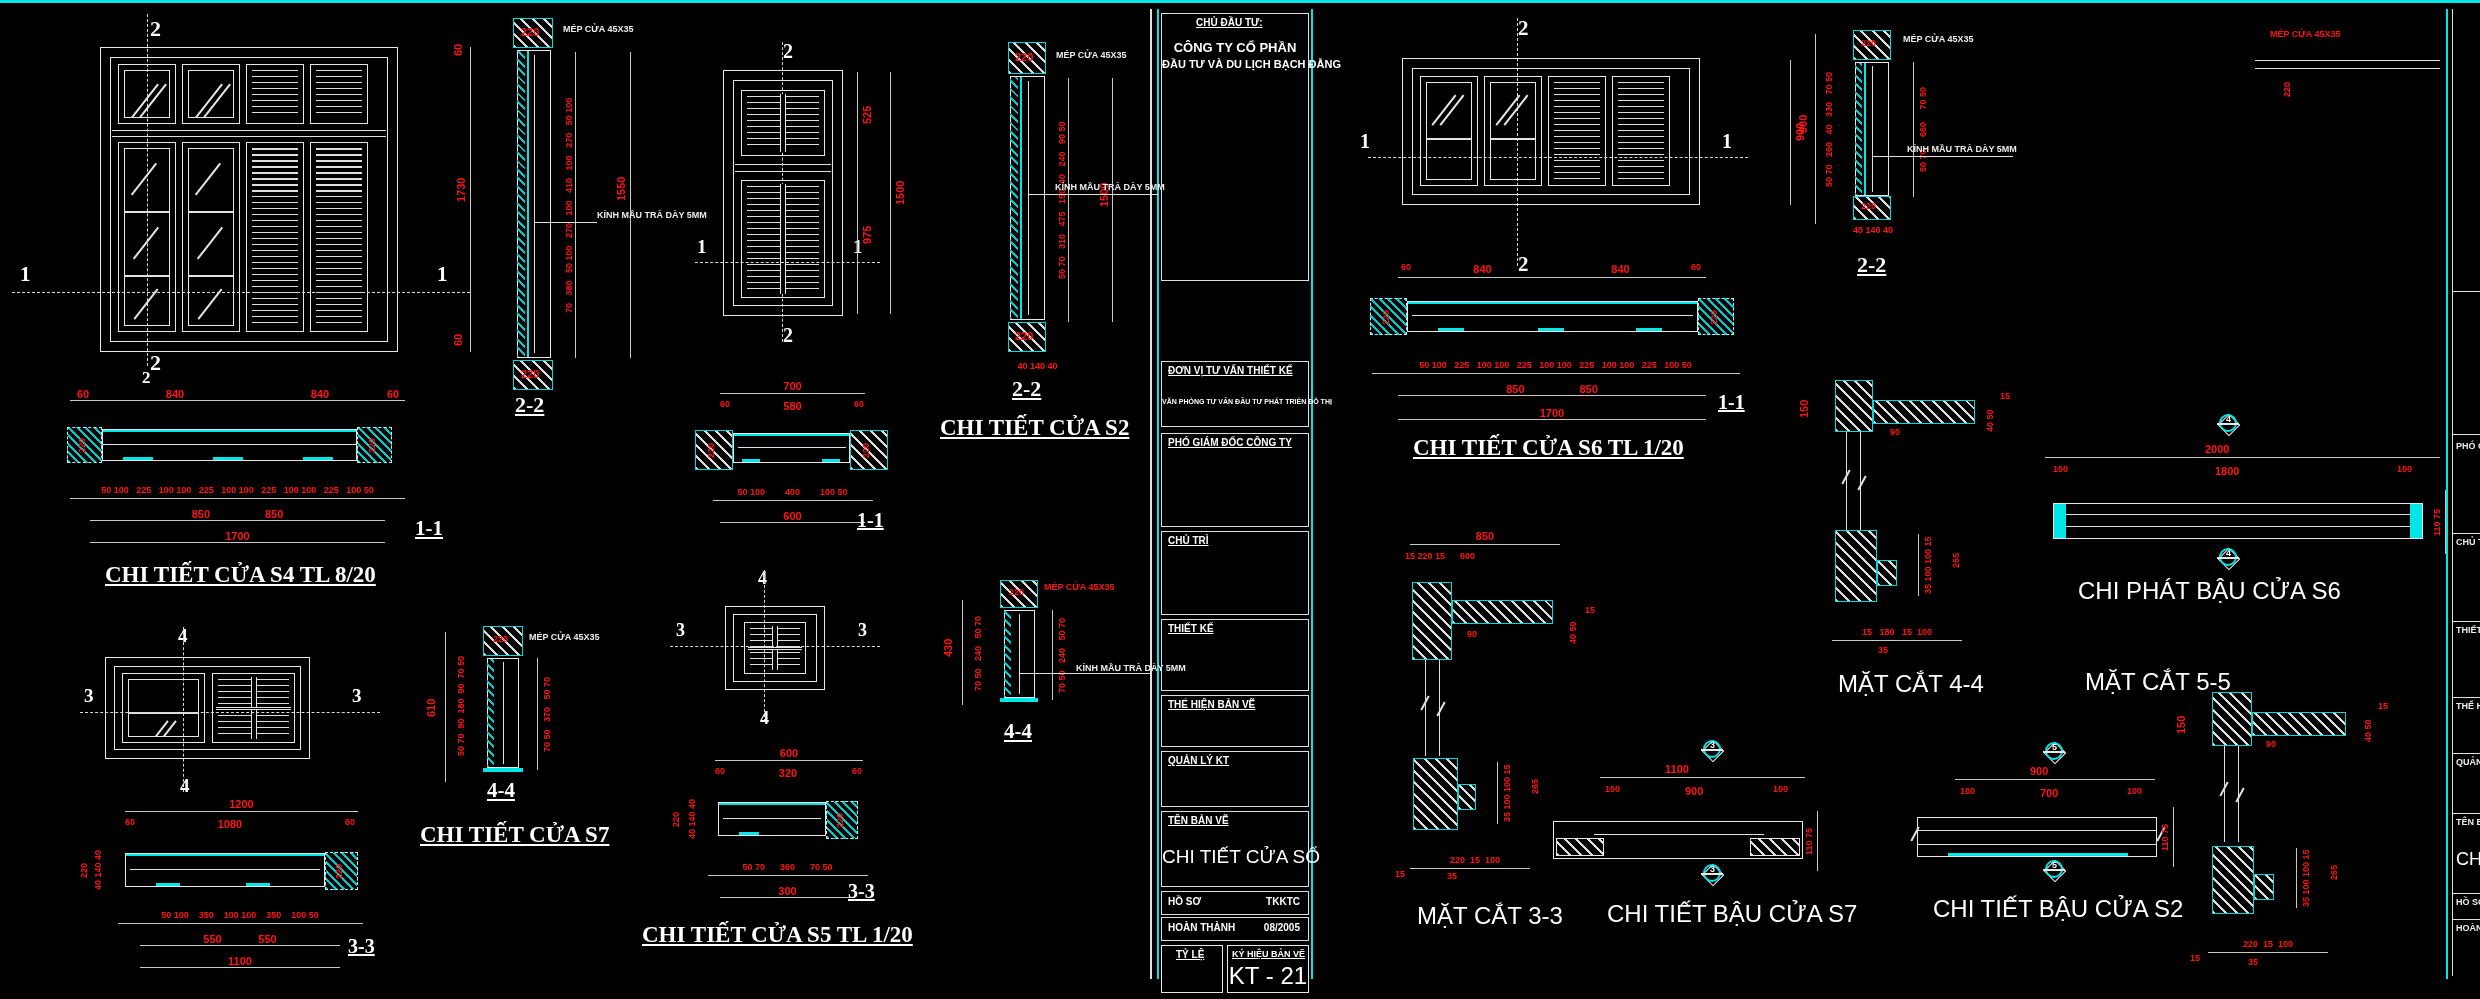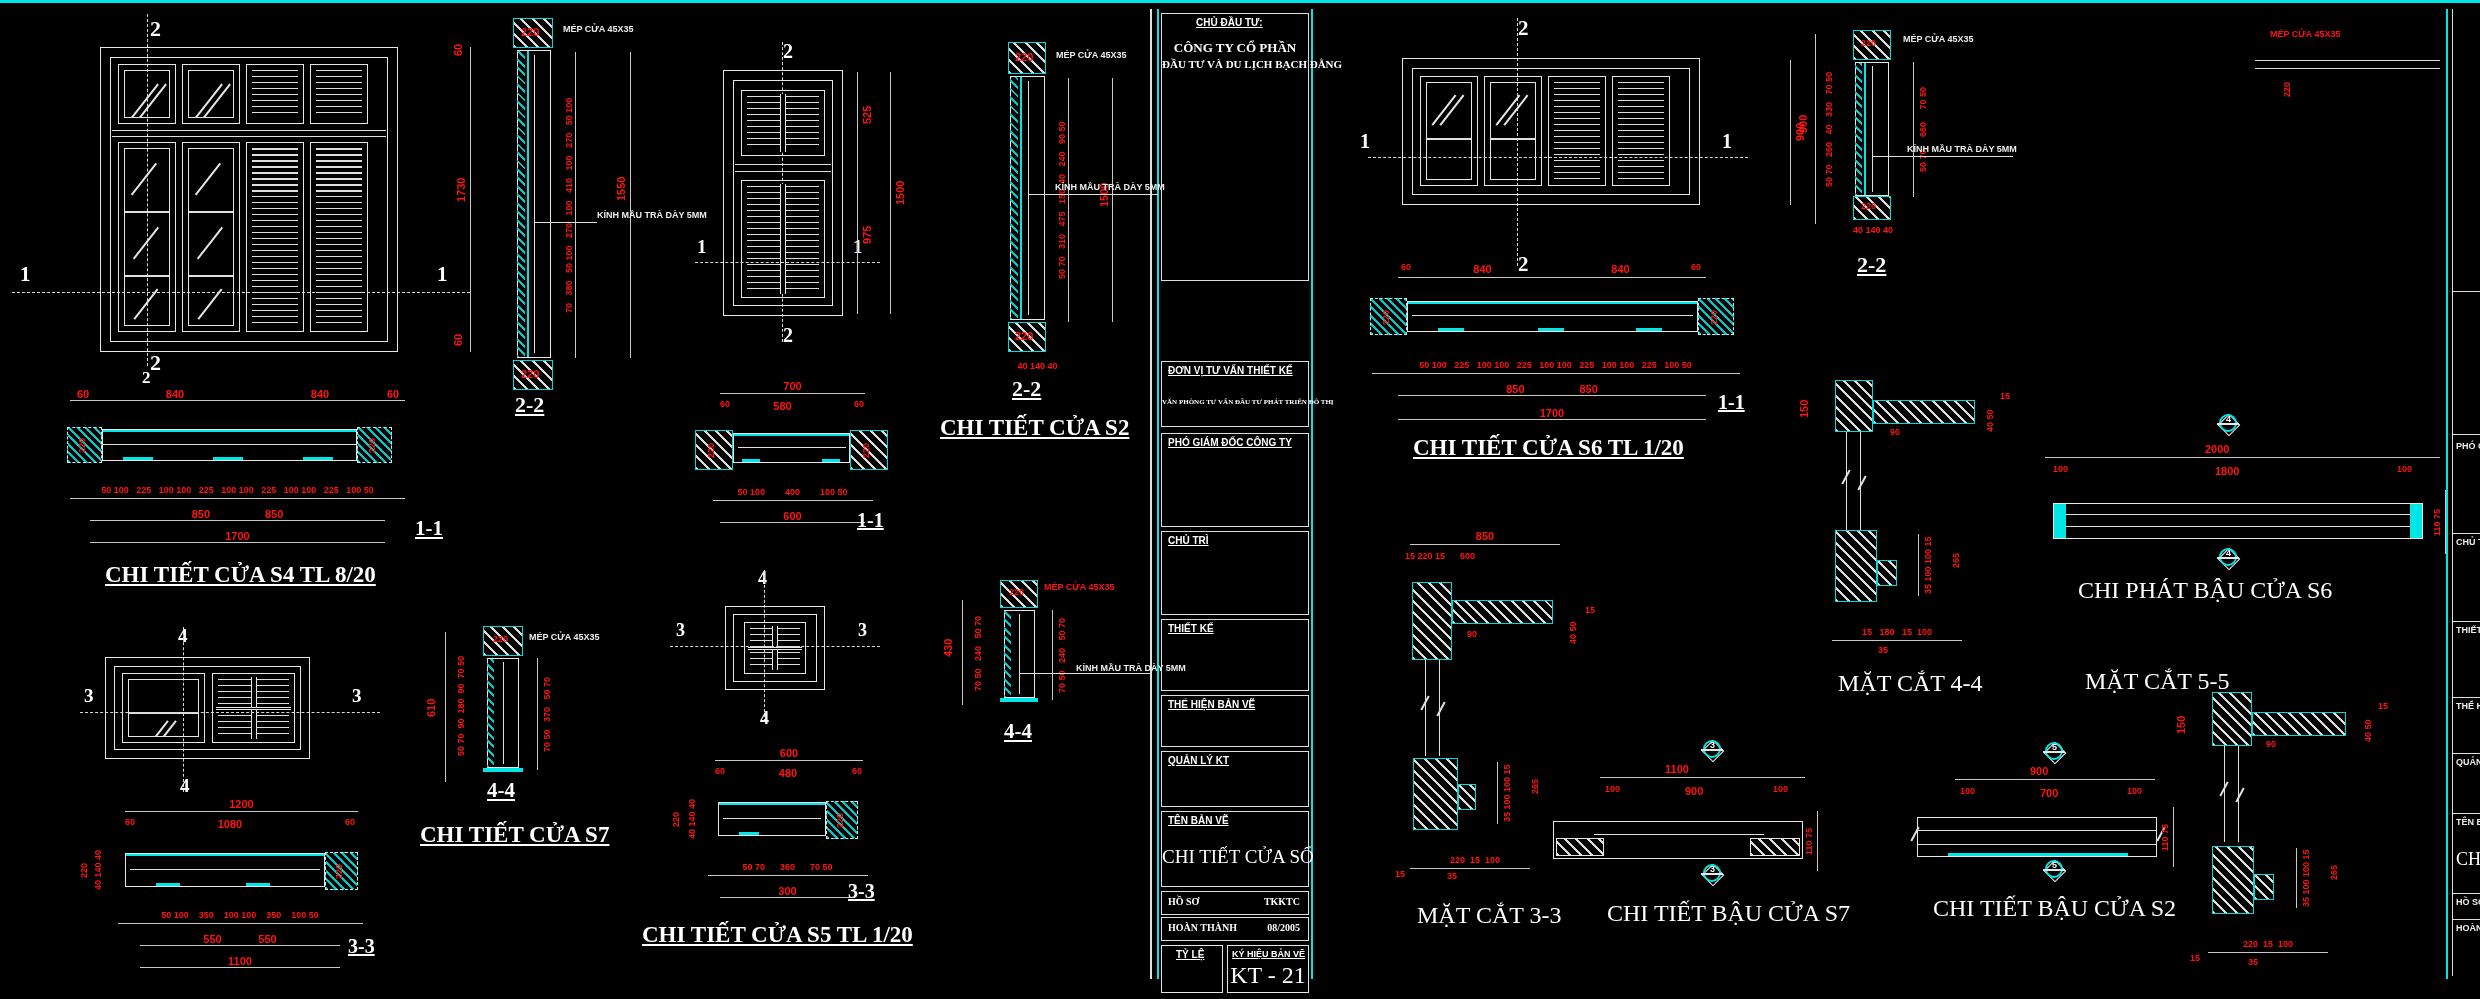--- a/index.html
+++ b/index.html
@@ -12,21 +12,21 @@
   .dshH{position:absolute;border-top:1px dashed #d8d8d8}
   .dshV{position:absolute;border-left:1px dashed #d8d8d8}
   .rect{position:absolute;border:1px solid #e6e6e6}
   .dim{position:absolute;color:#ff1414;font:bold 11px/1.1 "Liberation Sans",sans-serif;
        white-space:pre;text-align:center}
   .dimS{font-size:9px}
   .vdim{writing-mode:vertical-rl;transform:rotate(180deg)}
   .dl{position:absolute;background:#c8c8c8;height:1px}
   .dlv{position:absolute;background:#c8c8c8;width:1px}
   .st{position:absolute;color:#fff;font-family:"Liberation Serif",serif;font-weight:bold;white-space:nowrap}
-  .sa{position:absolute;color:#fff;font-family:Liberation Serif, serif;white-space:nowrap}
+  .sa{position:absolute;color:#fff;font-family:Liberation Sans, sans-serif;white-space:nowrap}
   .wh{position:absolute;color:#ececec;font:bold 9px "Liberation Sans",sans-serif;white-space:nowrap}
   .un{text-decoration:underline}
   .hW{position:absolute;background:repeating-linear-gradient(45deg,#dcdcdc 0 2px,transparent 2px 8px);
       border:1px solid #00dcdc}
   .hC{position:absolute;background:repeating-linear-gradient(45deg,#00cccc 0 2px,transparent 2px 6px);
       border:1px dashed #aaf5f5}
   .leaf{position:absolute;border:1px solid #e6e6e6}
   .lv{position:absolute;left:5px;right:5px;top:5px;bottom:5px;
       background:repeating-linear-gradient(180deg,#dedede 0 1.5px,transparent 1.5px 6px)}
   .gl{position:absolute;left:5px;right:5px;top:5px;bottom:5px;border:1px solid #e6e6e6;overflow:hidden}
@@ -194,21 +194,21 @@
     <div class="dim vdim" style="left:166px;top:55px;height:40px">525</div>
     <div class="dim vdim" style="left:166px;top:175px;height:40px">975</div>
     <div class="dlv" style="left:195px;top:32px;height:242px"></div>
     <div class="dim vdim" style="left:199px;top:130px;height:46px">1500</div>
   </div>
 
   <div class="a" style="left:695px;top:375px;width:220px;height:165px">
     <div class="dl" style="left:25px;top:18px;width:145px"></div>
     <div class="dim" style="left:25px;top:5px;width:145px">700</div>
     <div class="dim dimS" style="left:18px;top:25px;width:24px">60</div>
-    <div class="dim" style="left:65px;top:25px;width:45px">580</div>
+    <div class="dim" style="left:75px;top:25px;width:45px">580</div>
     <div class="dim dimS" style="left:152px;top:25px;width:24px">60</div>
     <div class="hW" style="left:0;top:55px;width:38px;height:40px"></div>
     <div class="dim vdim dimS" style="left:12px;top:60px;height:30px">220</div>
     <div class="hW" style="left:155px;top:55px;width:38px;height:40px"></div>
     <div class="dim vdim dimS" style="left:167px;top:60px;height:30px">220</div>
     <div class="bar" style="left:38px;top:58px;width:117px;height:30px">
       <div class="cya" style="left:0;top:0;width:115px;height:2px"></div>
       <div class="ln" style="left:4px;top:13px;width:108px;height:1px"></div>
       <div class="cya" style="left:8px;bottom:0;width:18px;height:3px"></div>
       <div class="cya" style="left:88px;bottom:0;width:18px;height:3px"></div>
@@ -340,21 +340,21 @@
     <div class="dim vdim dimS" style="left:118px;top:35px;height:90px">70 50   240   50 70</div>
     <div class="wh" style="left:136px;top:88px">KÍNH MẦU TRÀ DÀY 5MM</div>
     <div class="ln" style="left:80px;top:98px;width:130px;height:1px"></div>
     <div class="st un" style="left:64px;top:144px;font-size:21px">4-4</div>
   </div>
 
   <div class="a" style="left:640px;top:740px;width:320px;height:225px">
     <div class="dl" style="left:75px;top:20px;width:148px"></div>
     <div class="dim" style="left:75px;top:7px;width:148px">600</div>
     <div class="dim dimS" style="left:68px;top:27px;width:24px">60</div>
-    <div class="dim" style="left:118px;top:27px;width:60px">480</div>
+    <div class="dim" style="left:118px;top:27px;width:60px">320</div>
     <div class="dim dimS" style="left:205px;top:27px;width:24px">60</div>
     <div class="dim vdim dimS" style="left:32px;top:62px;height:34px">220</div>
     <div class="dim vdim dimS" style="left:48px;top:58px;height:42px">40 140 40</div>
     <div class="bar" style="left:78px;top:62px;width:108px;height:34px">
       <div class="cya" style="left:0;top:0;width:106px;height:2px"></div>
       <div class="ln" style="left:4px;top:15px;width:98px;height:1px"></div>
       <div class="cya" style="left:20px;bottom:0;width:20px;height:3px"></div>
     </div>
     <div class="hC" style="left:186px;top:61px;width:32px;height:38px"></div>
     <div class="dim vdim dimS" style="left:196px;top:66px;height:28px">220</div>

